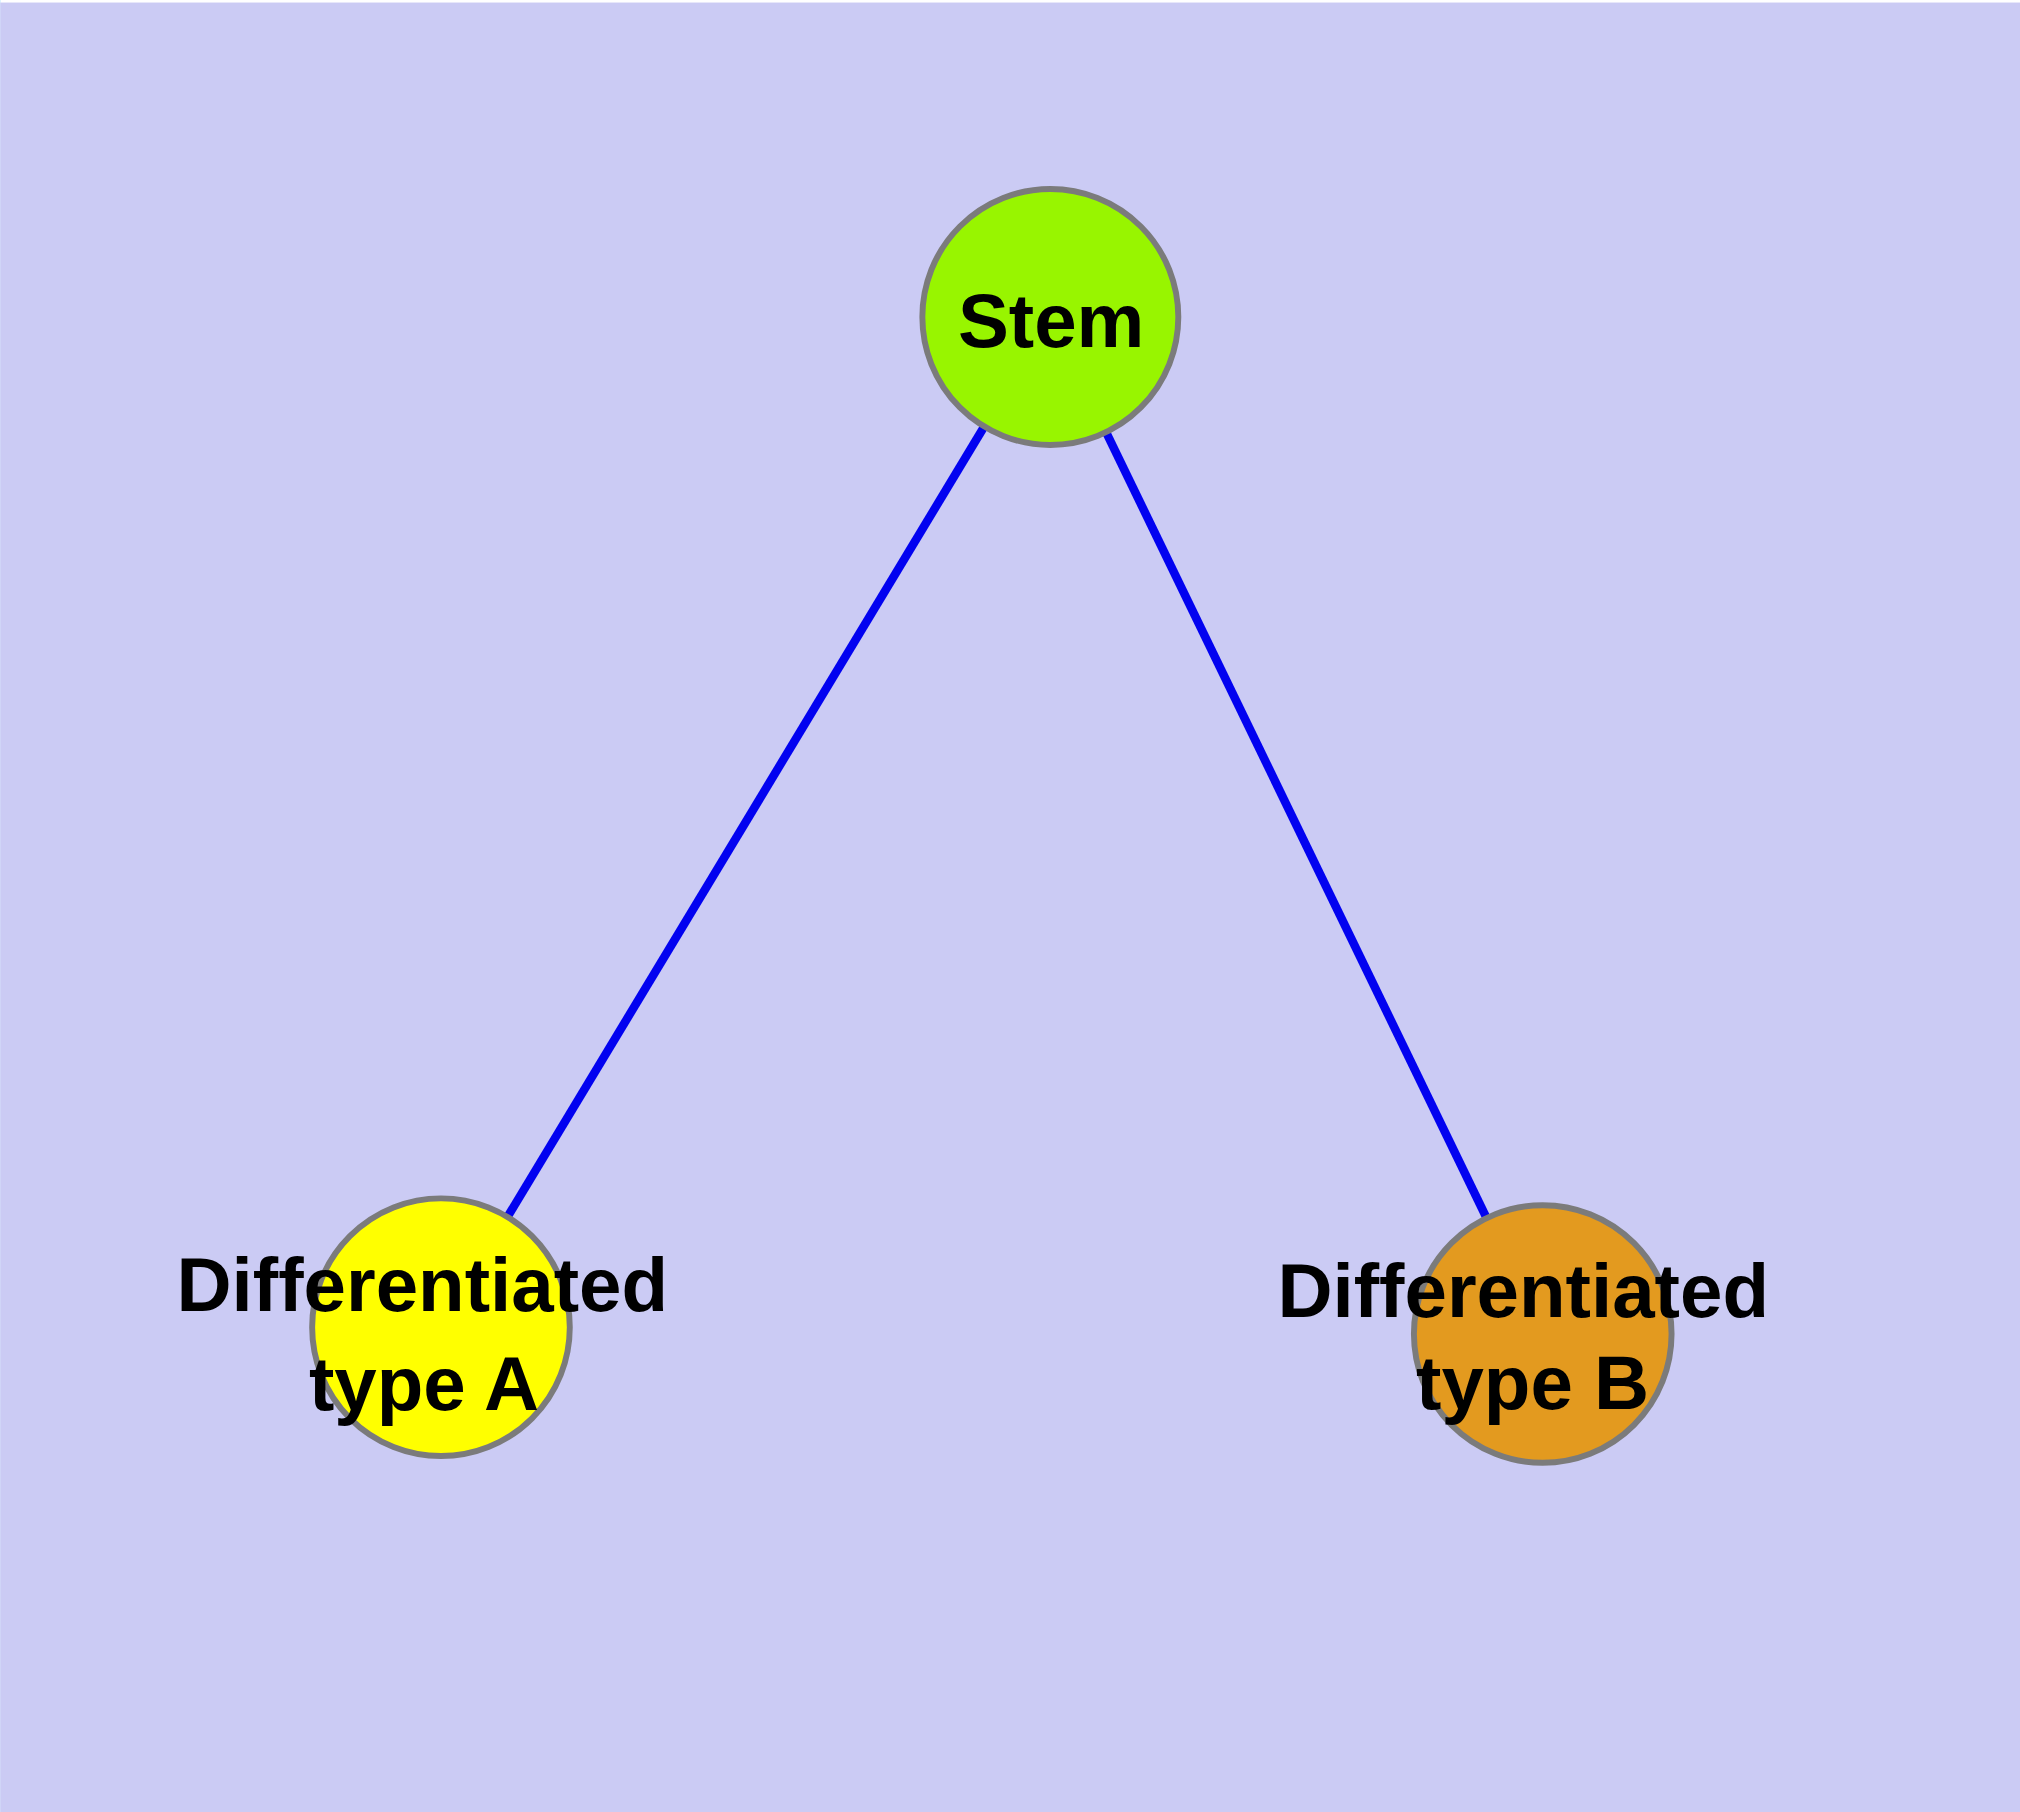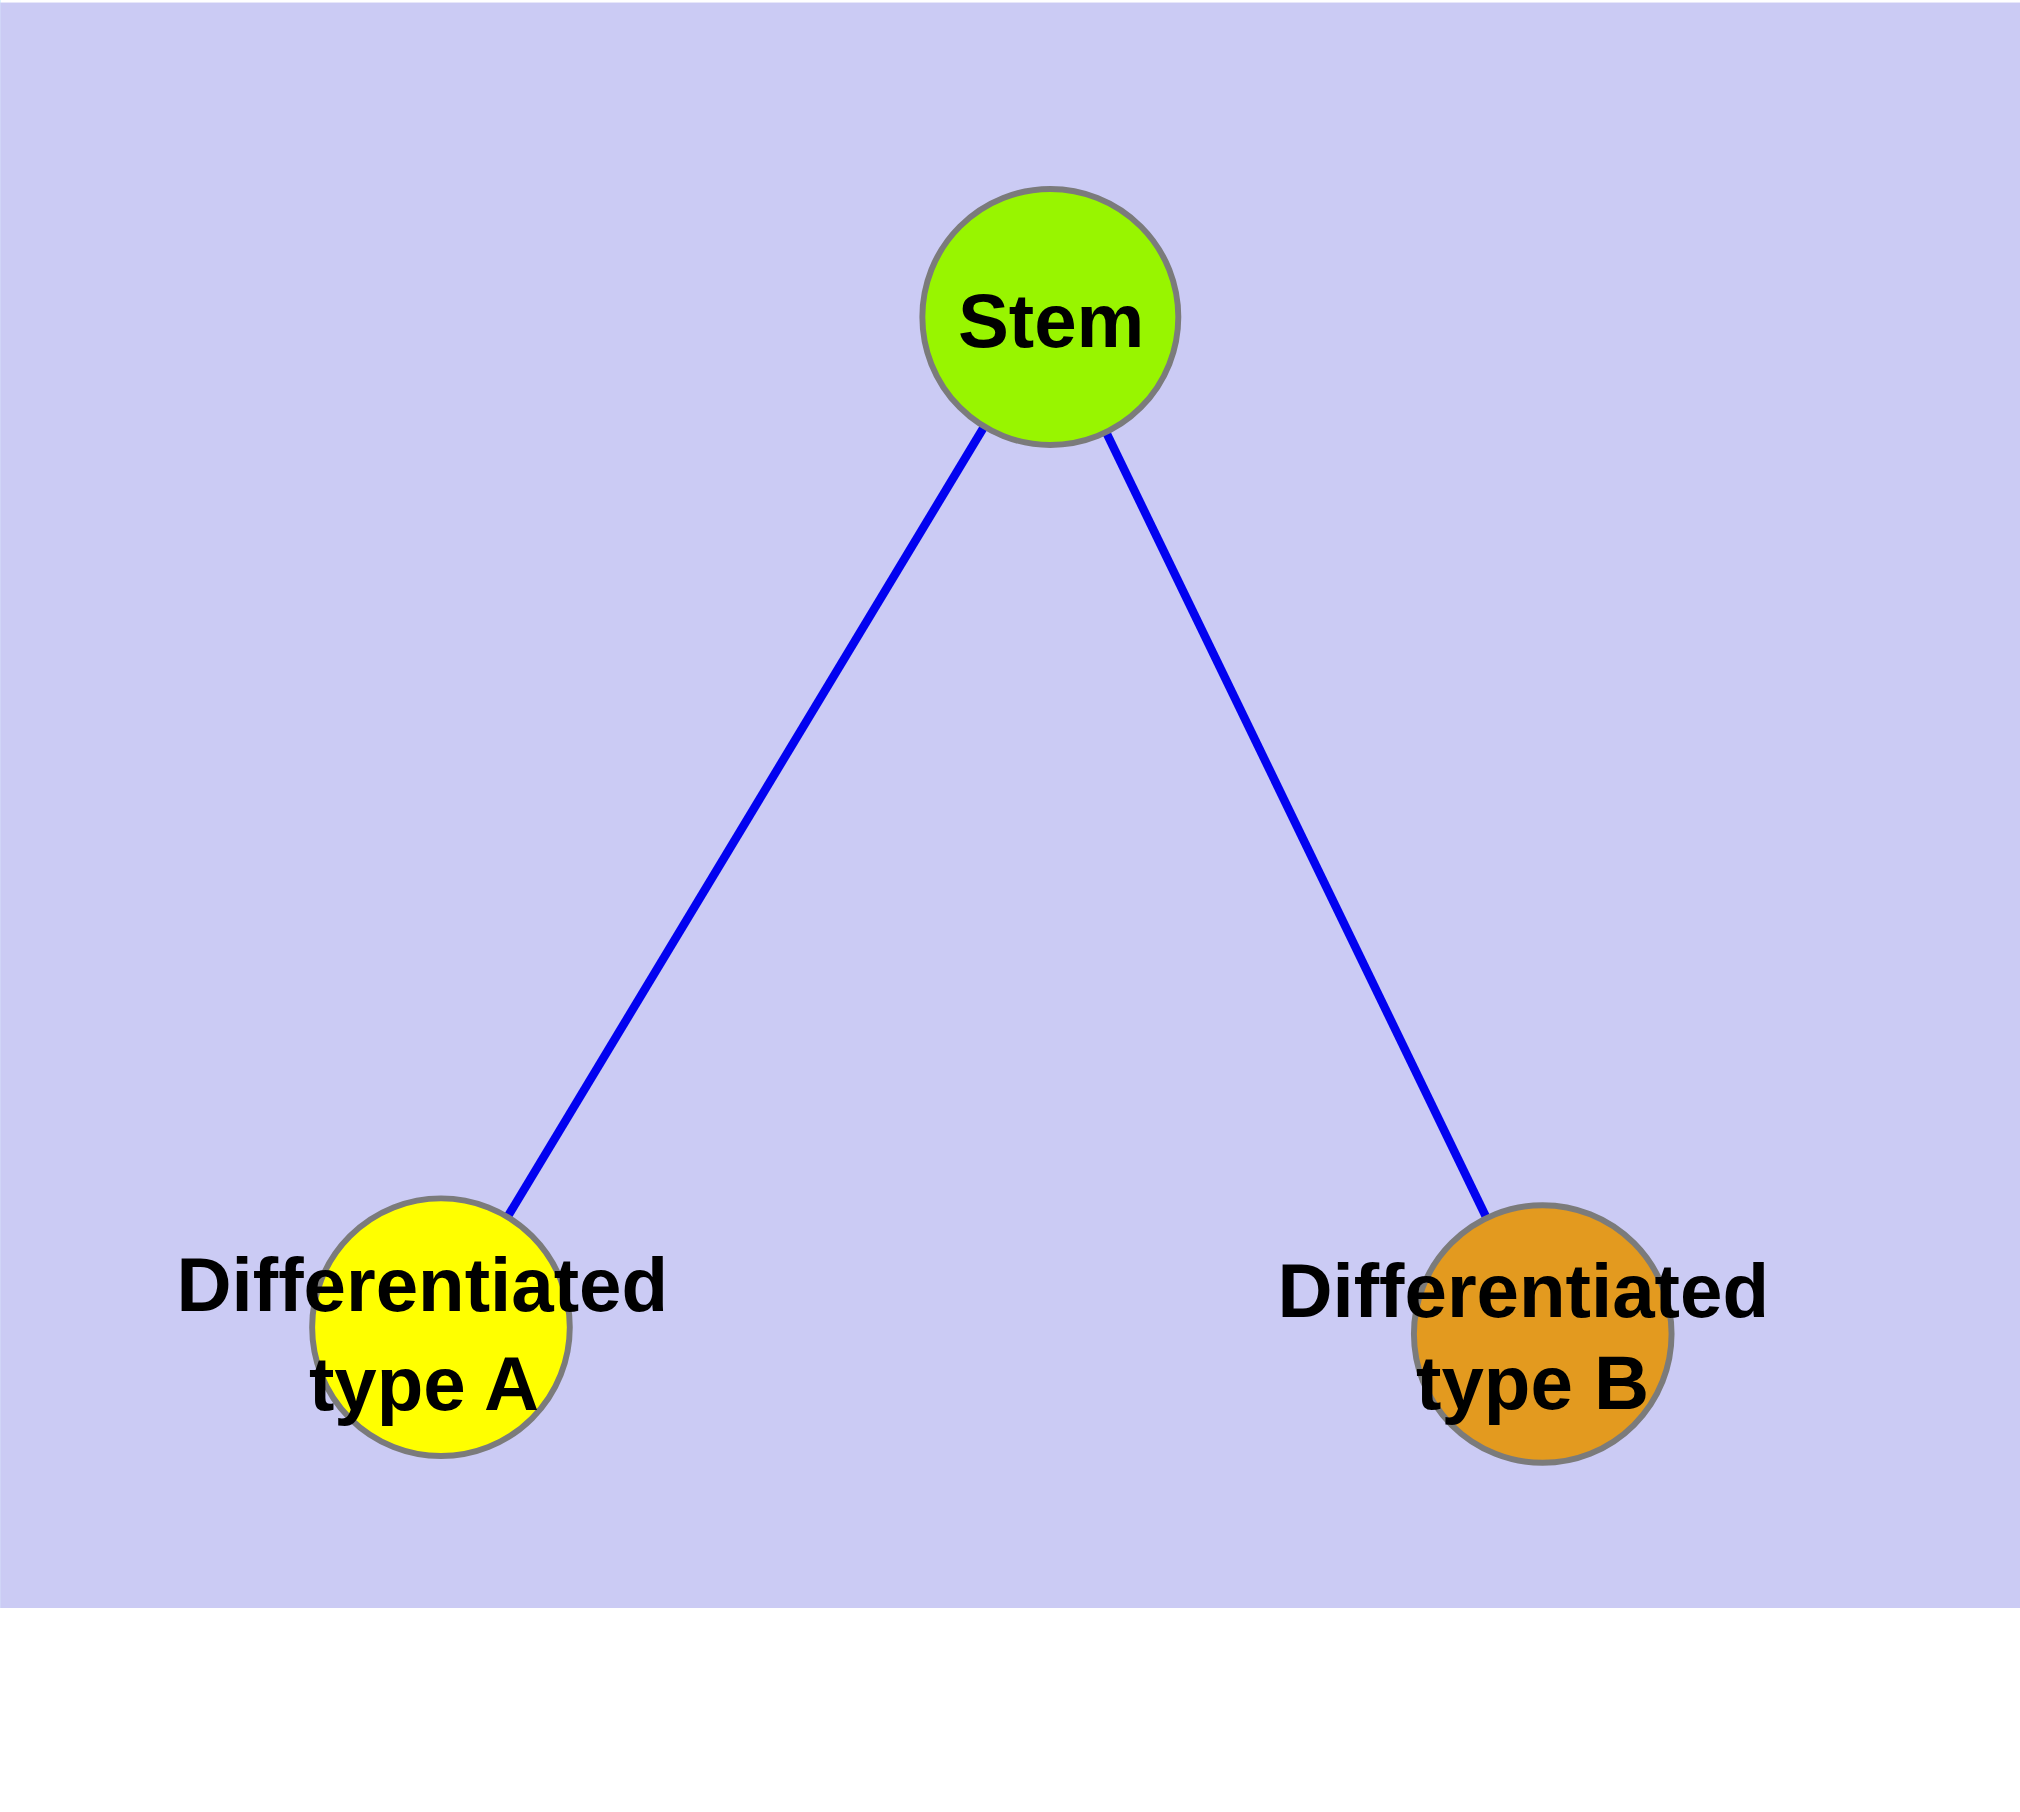--- a/index.html
+++ b/index.html
@@ -3,21 +3,21 @@
 <meta charset="utf-8">
 <style>
   html, body {
     margin: 0;
     padding: 0;
     background: #ffffff;
   }
   .page {
     position: relative;
     width: 2021px;
-    height: 1608px;
+    height: 1812px;
     overflow: hidden;
     background: #7dd3fc;
   }
   svg.graph {
     display: block;
     width: 2021px;
     height: 1812px;
   }
   .edge {
     stroke-width: 10px;

